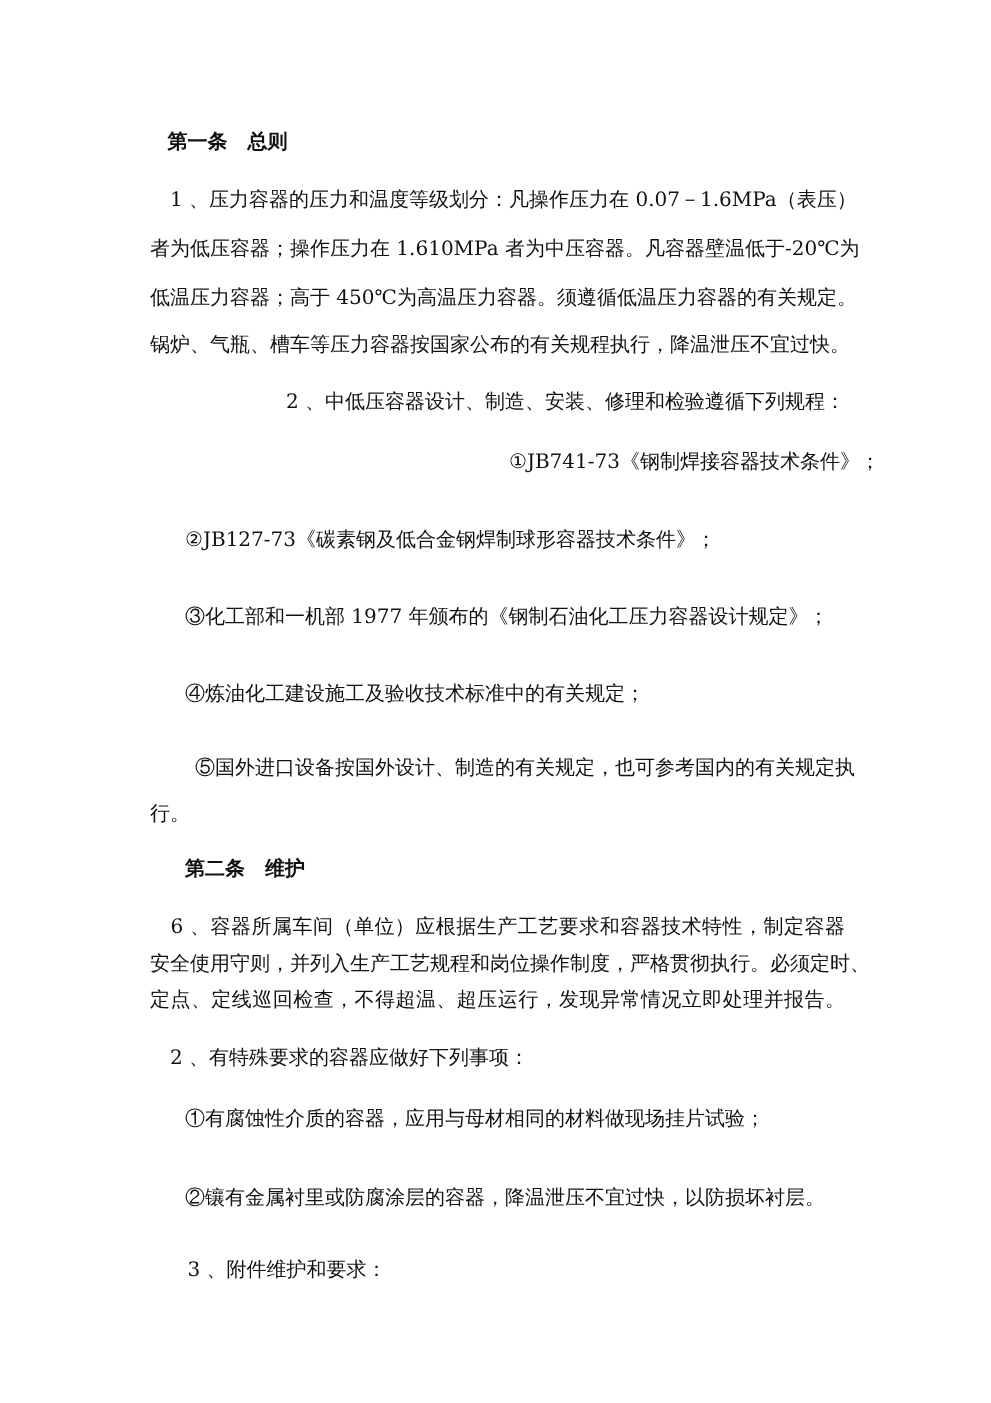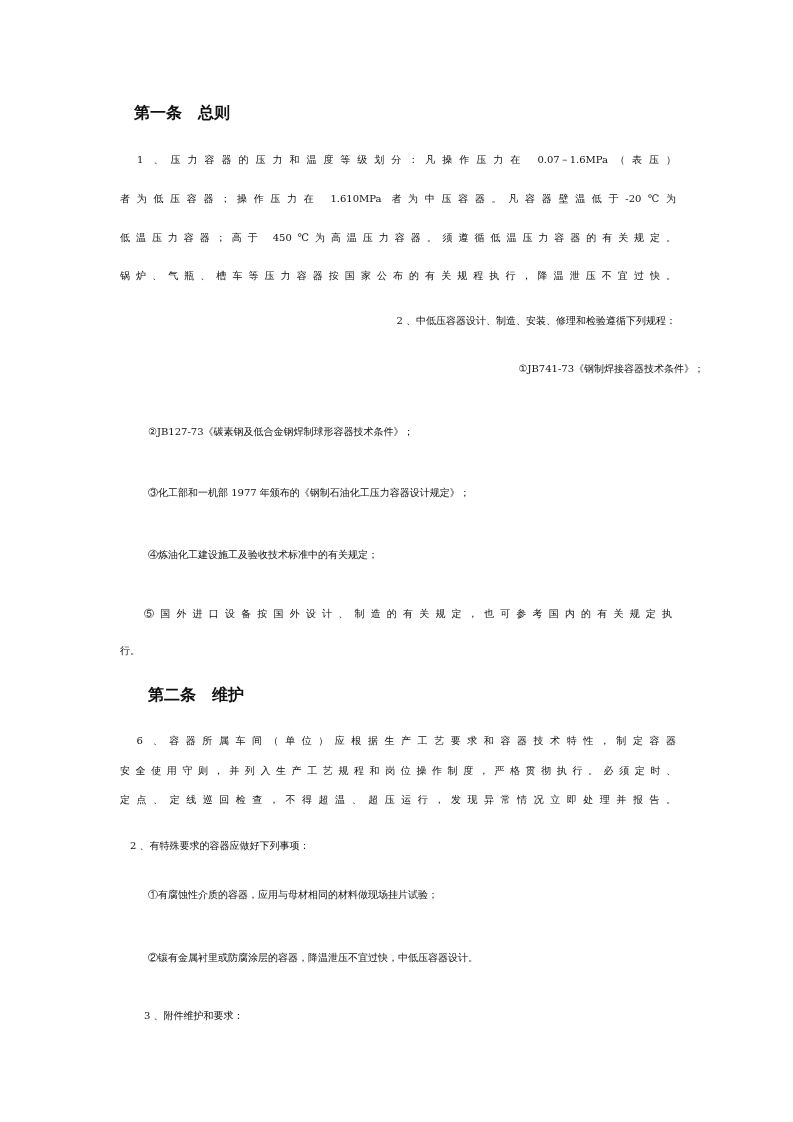--- a/index.html
+++ b/index.html
@@ -1,18 +1,18 @@
 <!DOCTYPE html>
 <html><head>
 <meta charset="utf-8">
 <style>
   html, body { margin: 0; padding: 0; background: #ffffff; }
   body { width: 793px; height: 1122px; position: relative; overflow: hidden;
          font-family: "DejaVu Serif", "Liberation Serif", serif; color: #111; }
-  .ln { position: absolute; left: 120px; width: 556px; font-size: 10px; line-height: 20px;
+  .ln { position: absolute; left: 120px; width: 556px; font-size: 16px; line-height: 20px;
         white-space: nowrap; overflow: visible; }
   .just { text-align: justify; text-align-last: justify; }
   .head { font-weight: bold; font-family: "DejaVu Sans", "Liberation Sans", sans-serif; font-size: 16px; }
 </style>
 </head>
 <body>
 
 <div>
   <div class="ln head" style="top:103px; left:134px;">第一条　总则</div>
 
@@ -20,28 +20,28 @@
   <div class="ln just" style="top:189px;">者为低压容器；操作压力在 1.610MPa 者为中压容器。凡容器壁温低于-20℃为</div>
   <div class="ln just" style="top:228px;">低温压力容器；高于 450℃为高温压力容器。须遵循低温压力容器的有关规定。</div>
   <div class="ln just" style="top:266px;">锅炉、气瓶、槽车等压力容器按国家公布的有关规程执行，降温泄压不宜过快。</div>
 
   <div class="ln" style="top:311px;text-align:right;">　2 、中低压容器设计、制造、安装、修理和检验遵循下列规程：</div>
 
   <div class="ln" style="top:359px; left:148px;text-align:right;">①JB741-73《钢制焊接容器技术条件》；</div>
   <div class="ln" style="top:422px; left:148px;">②JB127-73《碳素钢及低合金钢焊制球形容器技术条件》；</div>
   <div class="ln" style="top:483px; left:148px;">③化工部和一机部 1977 年颁布的《钢制石油化工压力容器设计规定》；</div>
   <div class="ln" style="top:545px; left:148px;">④炼油化工建设施工及验收技术标准中的有关规定；</div>
-  <div class="ln just" style="top:604px; left:144px; width:528px;">⑤国外进口设备按国外设计、制造的有关规定，也可参考国内的有关规定执</div>
+  <div class="ln just" style="top:604px; left:156px; width:528px;">⑤国外进口设备按国外设计、制造的有关规定，也可参考国内的有关规定执</div>
   <div class="ln" style="top:641px;">行。</div>
 
   <div class="ln head" style="top:685px; left:148px;">第二条　维护</div>
 
   <div class="ln just" style="top:731px;">　6 、容器所属车间（单位）应根据生产工艺要求和容器技术特性，制定容器</div>
   <div class="ln just" style="top:761px;">安全使用守则，并列入生产工艺规程和岗位操作制度，严格贯彻执行。必须定时、</div>
   <div class="ln just" style="top:790px;">定点、定线巡回检查，不得超温、超压运行，发现异常情况立即处理并报告。</div>
 
   <div class="ln" style="top:836px;">　2 、有特殊要求的容器应做好下列事项：</div>
 
   <div class="ln" style="top:885px; left:148px;">①有腐蚀性介质的容器，应用与母材相同的材料做现场挂片试验；</div>
-  <div class="ln" style="top:948px; left:148px;">②镶有金属衬里或防腐涂层的容器，降温泄压不宜过快，中低压容器设计。</div>
+  <div class="ln" style="top:948px; left:148px;">②镶有金属衬里或防腐涂层的容器，降温泄压不宜过快，以防损坏衬层。</div>
 
   <div class="ln" style="top:1006px; left:134px;">　3 、附件维护和要求：</div>
 </div>
 
 </body></html>

